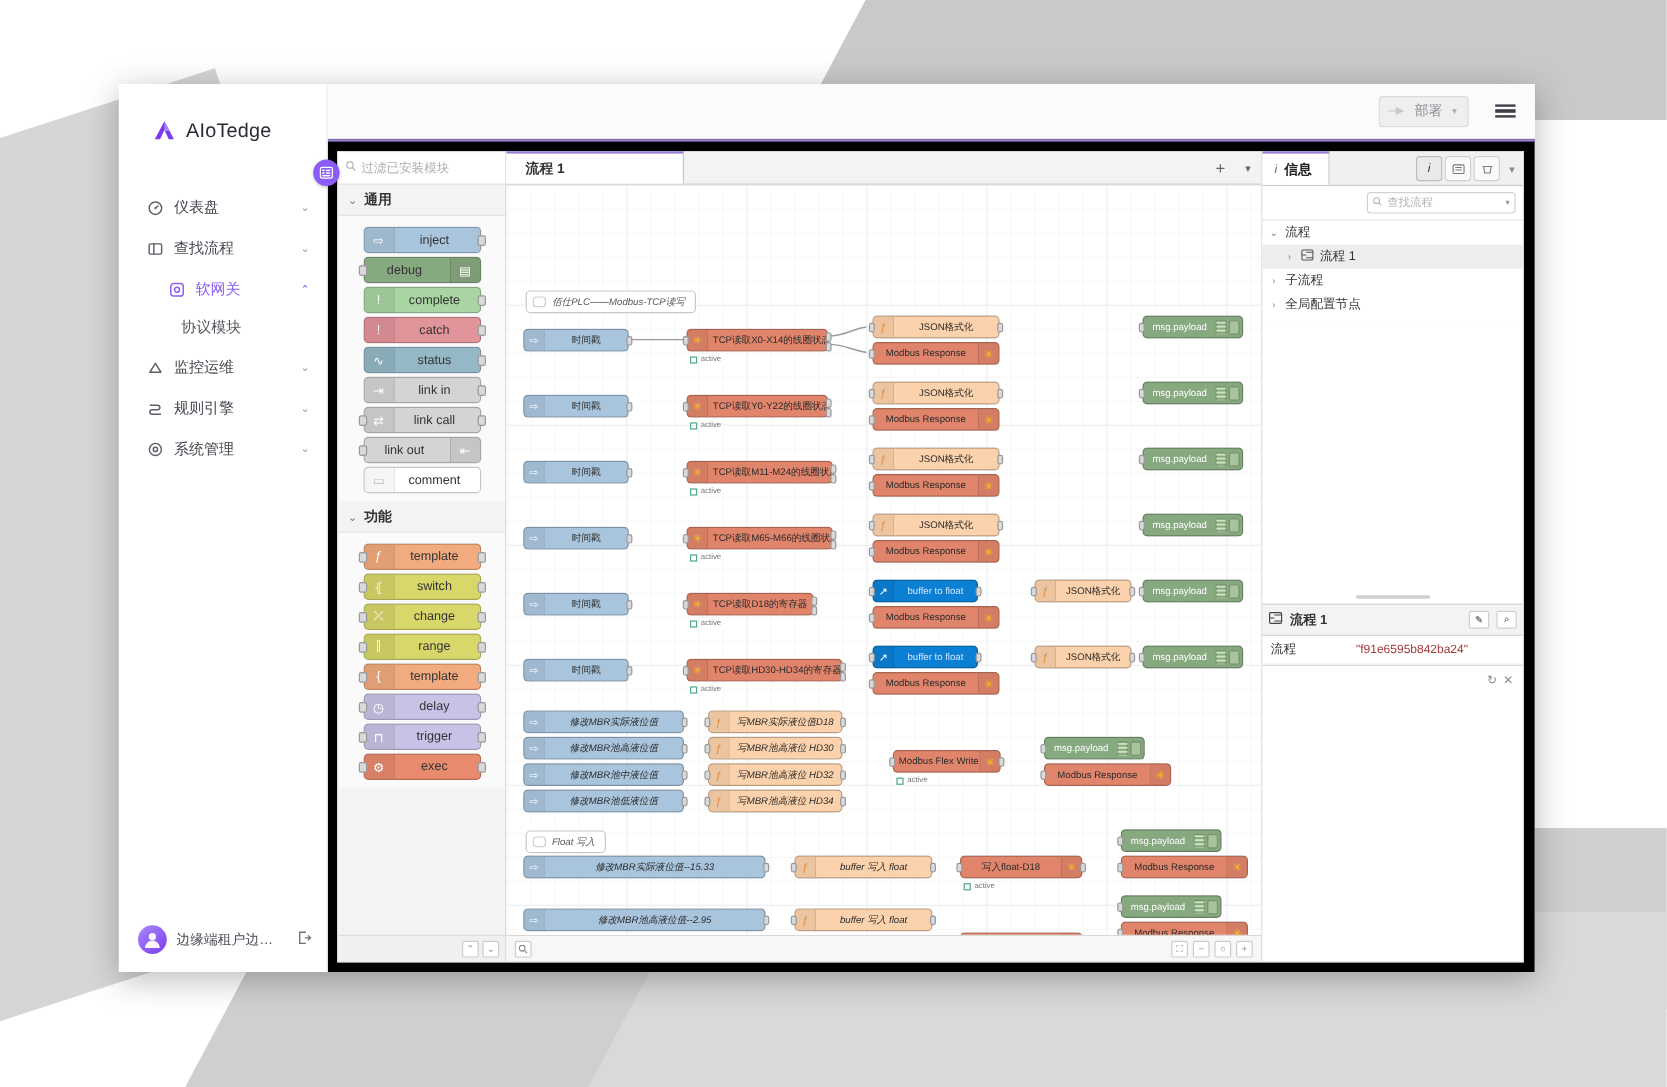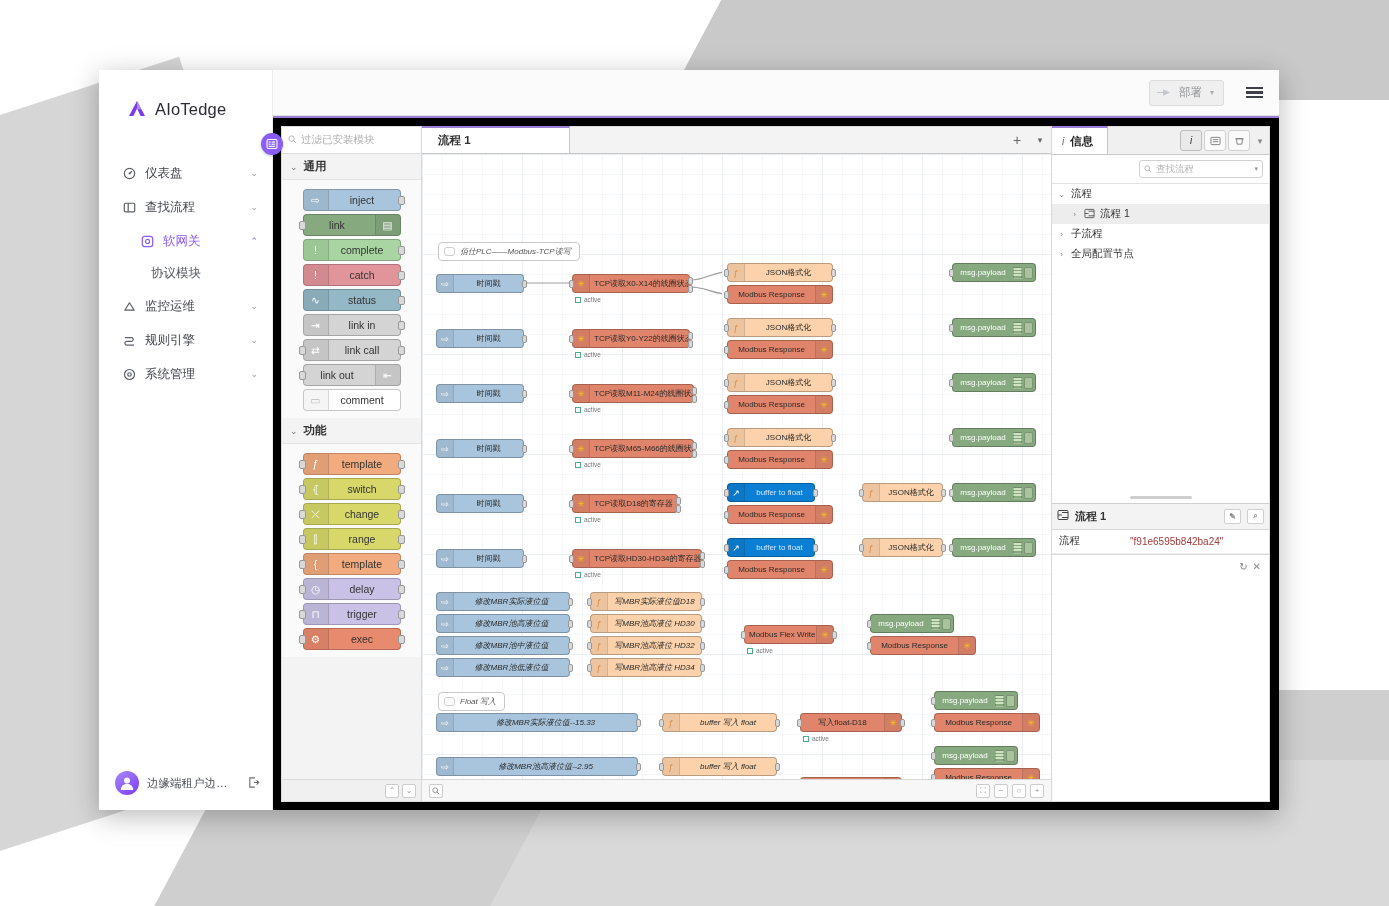--- a/index.html
+++ b/index.html
@@ -444,21 +444,21 @@
               <span>通用</span>
             </div>
             <div class="pal-body">
               <div class="pal-node" style="background:#a9c5dd">
                 <span class="icbox">⇨</span>
                 <span class="plabel">inject</span>
                 <span class="port-r"></span>
               </div>
               <div class="pal-node rev" style="background:#87a980">
                 <span class="icbox">▤</span>
-                <span class="plabel">link</span>
+                <span class="plabel">debug</span>
                 <span class="port-l"></span>
               </div>
               <div class="pal-node" style="background:#a8d5a2">
                 <span class="icbox">!</span>
                 <span class="plabel">complete</span>
                 <span class="port-r"></span>
               </div>
               <div class="pal-node" style="background:#e2949b">
                 <span class="icbox">!</span>
                 <span class="plabel">catch</span>

